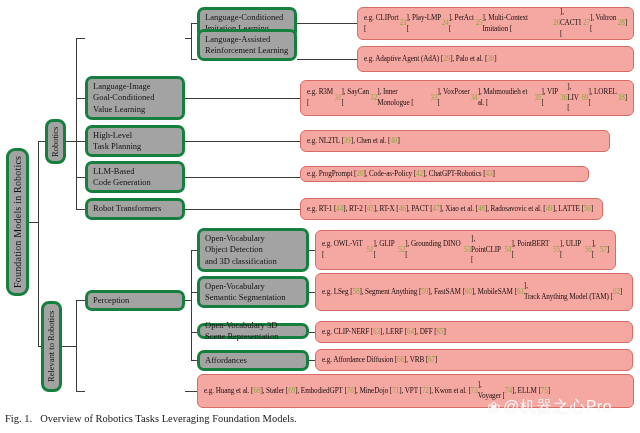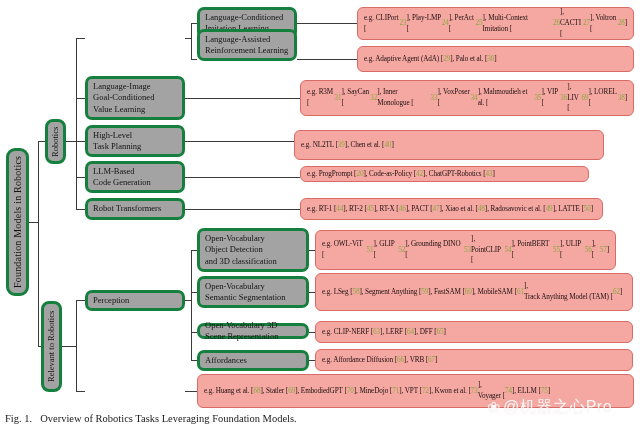--- a/index.html
+++ b/index.html
@@ -85,21 +85,21 @@
 Semantic Segmentation</div>
   <div class="node" style="left:197px;top:323px;width:112px;height:16px">Open-Vocabulary 3D
 Scene Representation</div>
   <div class="node" style="left:197px;top:350px;width:112px;height:21px">Affordances</div>
 
   <div class="leaf" style="left:357px;top:7px;width:277px;height:33px">e.g. CLIPort [<span class="ref">23</span>], Play-LMP [<span class="ref">24</span>], PerAct [<span class="ref">25</span>], Multi-Context Imitation [<span class="ref">26</span>],
 CACTI [<span class="ref">27</span>], Voltron [<span class="ref">28</span>]</div>
   <div class="leaf" style="left:357px;top:46px;width:277px;height:26px">e.g. Adaptive Agent (AdA) [<span class="ref">29</span>], Palo et al. [<span class="ref">30</span>]</div>
   <div class="leaf" style="left:300px;top:80px;width:334px;height:36px">e.g. R3M [<span class="ref">31</span>], SayCan [<span class="ref">32</span>], Inner Monologue [<span class="ref">33</span>], VoxPoser [<span class="ref">34</span>], Mahmoudieh et al. [<span class="ref">35</span>], VIP [<span class="ref">36</span>],
 LIV [<span class="ref">69</span>], LOREL [<span class="ref">38</span>]</div>
-  <div class="leaf" style="left:294px;top:130px;width:310px;height:30px">e.g. NL2TL [<span class="ref">39</span>], Chen et al. [<span class="ref">40</span>]</div>
+  <div class="leaf" style="left:300px;top:130px;width:310px;height:22px">e.g. NL2TL [<span class="ref">39</span>], Chen et al. [<span class="ref">40</span>]</div>
   <div class="leaf" style="left:300px;top:166px;width:289px;height:16px">e.g. ProgPrompt [<span class="ref">20</span>], Code-as-Policy [<span class="ref">42</span>], ChatGPT-Robotics [<span class="ref">43</span>]</div>
   <div class="leaf" style="left:300px;top:198px;width:303px;height:22px">e.g. RT-1 [<span class="ref">44</span>], RT-2 [<span class="ref">45</span>], RT-X [<span class="ref">46</span>], PACT [<span class="ref">47</span>], Xiao et al. [<span class="ref">48</span>], Radosavovic et al. [<span class="ref">49</span>], LATTE [<span class="ref">50</span>]</div>
   <div class="leaf" style="left:315px;top:230px;width:301px;height:40px">e.g. OWL-ViT [<span class="ref">51</span>], GLIP [<span class="ref">52</span>], Grounding DINO [<span class="ref">53</span>],
 PointCLIP [<span class="ref">54</span>], PointBERT [<span class="ref">55</span>], ULIP [<span class="ref">56</span>], [<span class="ref">57</span>]</div>
   <div class="leaf" style="left:315px;top:273px;width:318px;height:38px">e.g. LSeg [<span class="ref">58</span>], Segment Anything [<span class="ref">59</span>], FastSAM [<span class="ref">60</span>], MobileSAM [<span class="ref">61</span>],
 Track Anything Model (TAM) [<span class="ref">62</span>]</div>
   <div class="leaf" style="left:315px;top:321px;width:318px;height:22px">e.g. CLIP-NERF [<span class="ref">63</span>], LERF [<span class="ref">64</span>], DFF [<span class="ref">65</span>]</div>
   <div class="leaf" style="left:315px;top:349px;width:318px;height:22px">e.g. Affordance Diffusion [<span class="ref">66</span>], VRB [<span class="ref">67</span>]</div>
   <div class="leaf" style="left:197px;top:374px;width:437px;height:34px">e.g. Huang et al. [<span class="ref">68</span>], Statler [<span class="ref">69</span>], EmbodiedGPT [<span class="ref">70</span>], MineDojo [<span class="ref">71</span>], VPT [<span class="ref">72</span>], Kwon et al. [<span class="ref">73</span>],
 Voyager [<span class="ref">74</span>], ELLM [<span class="ref">75</span>]</div>

